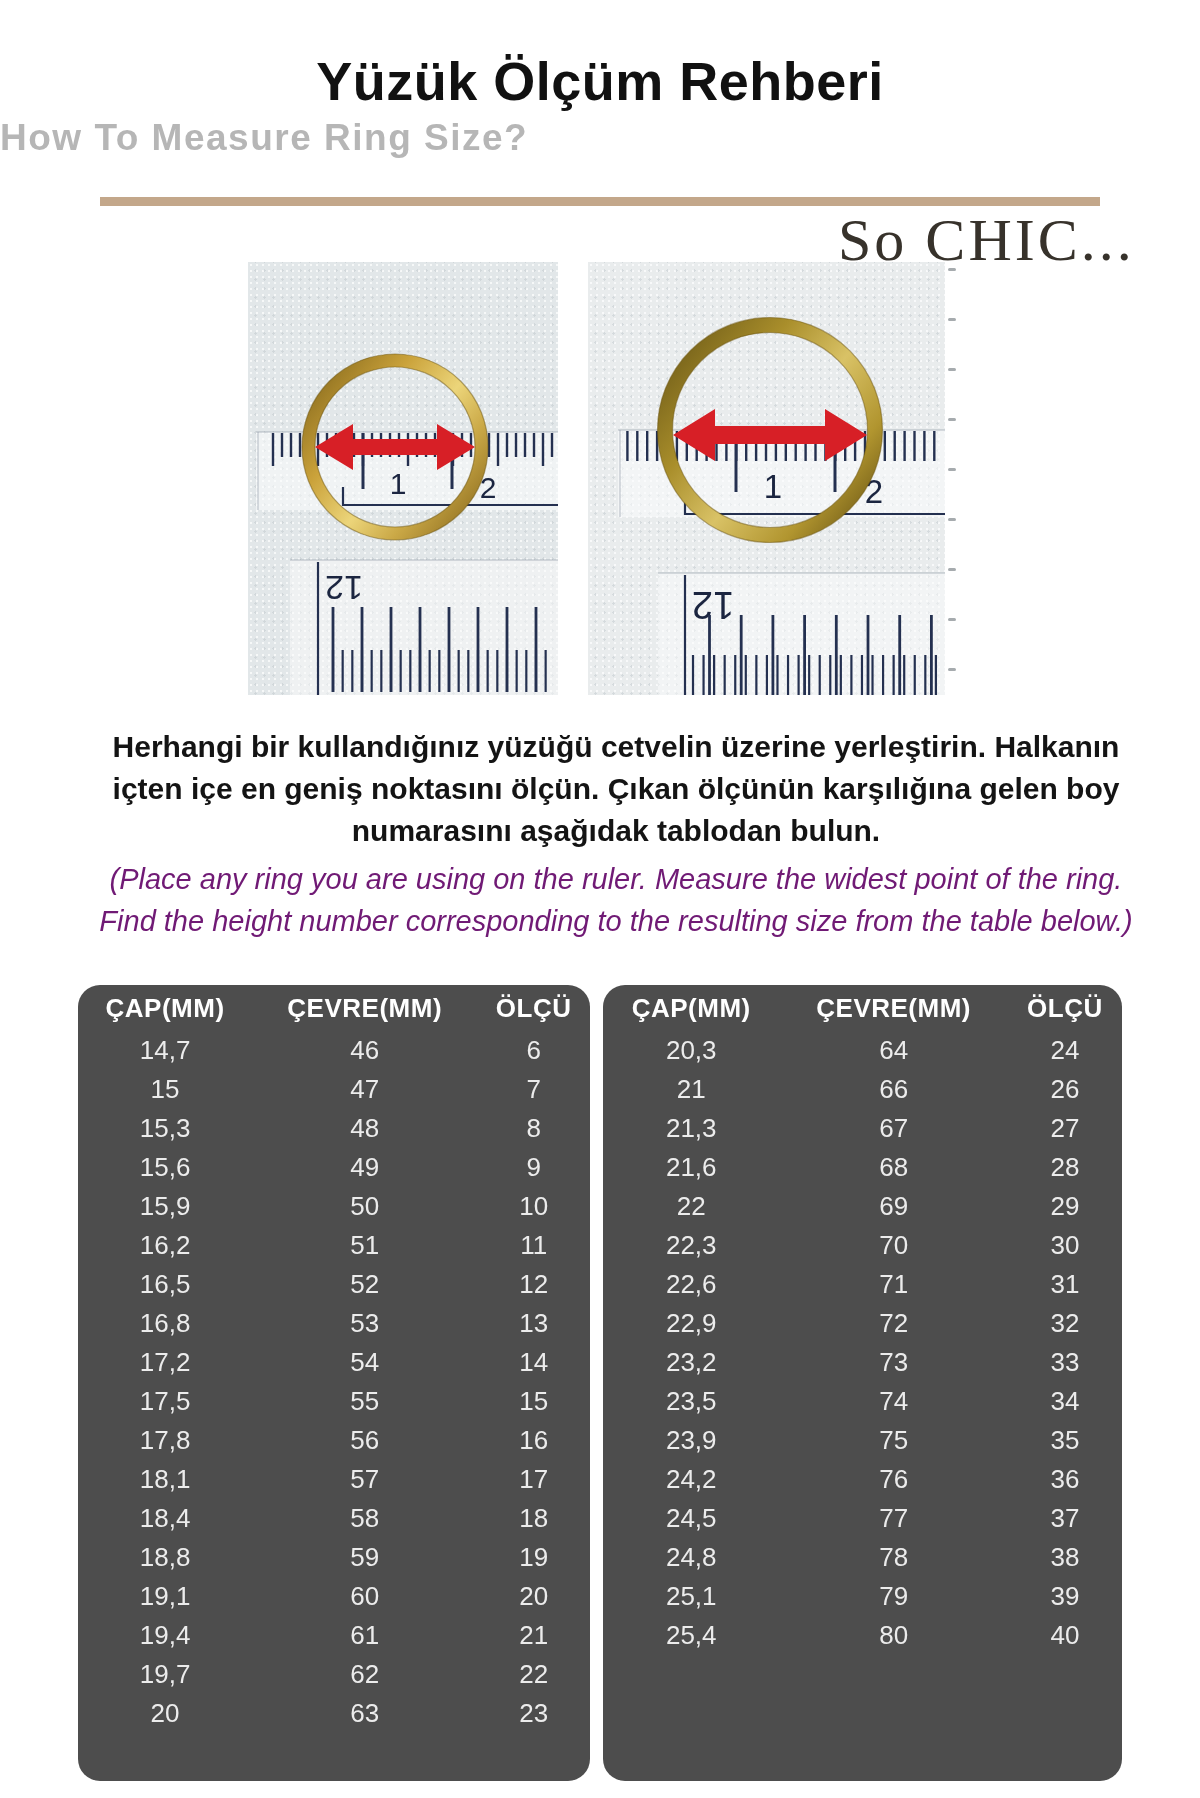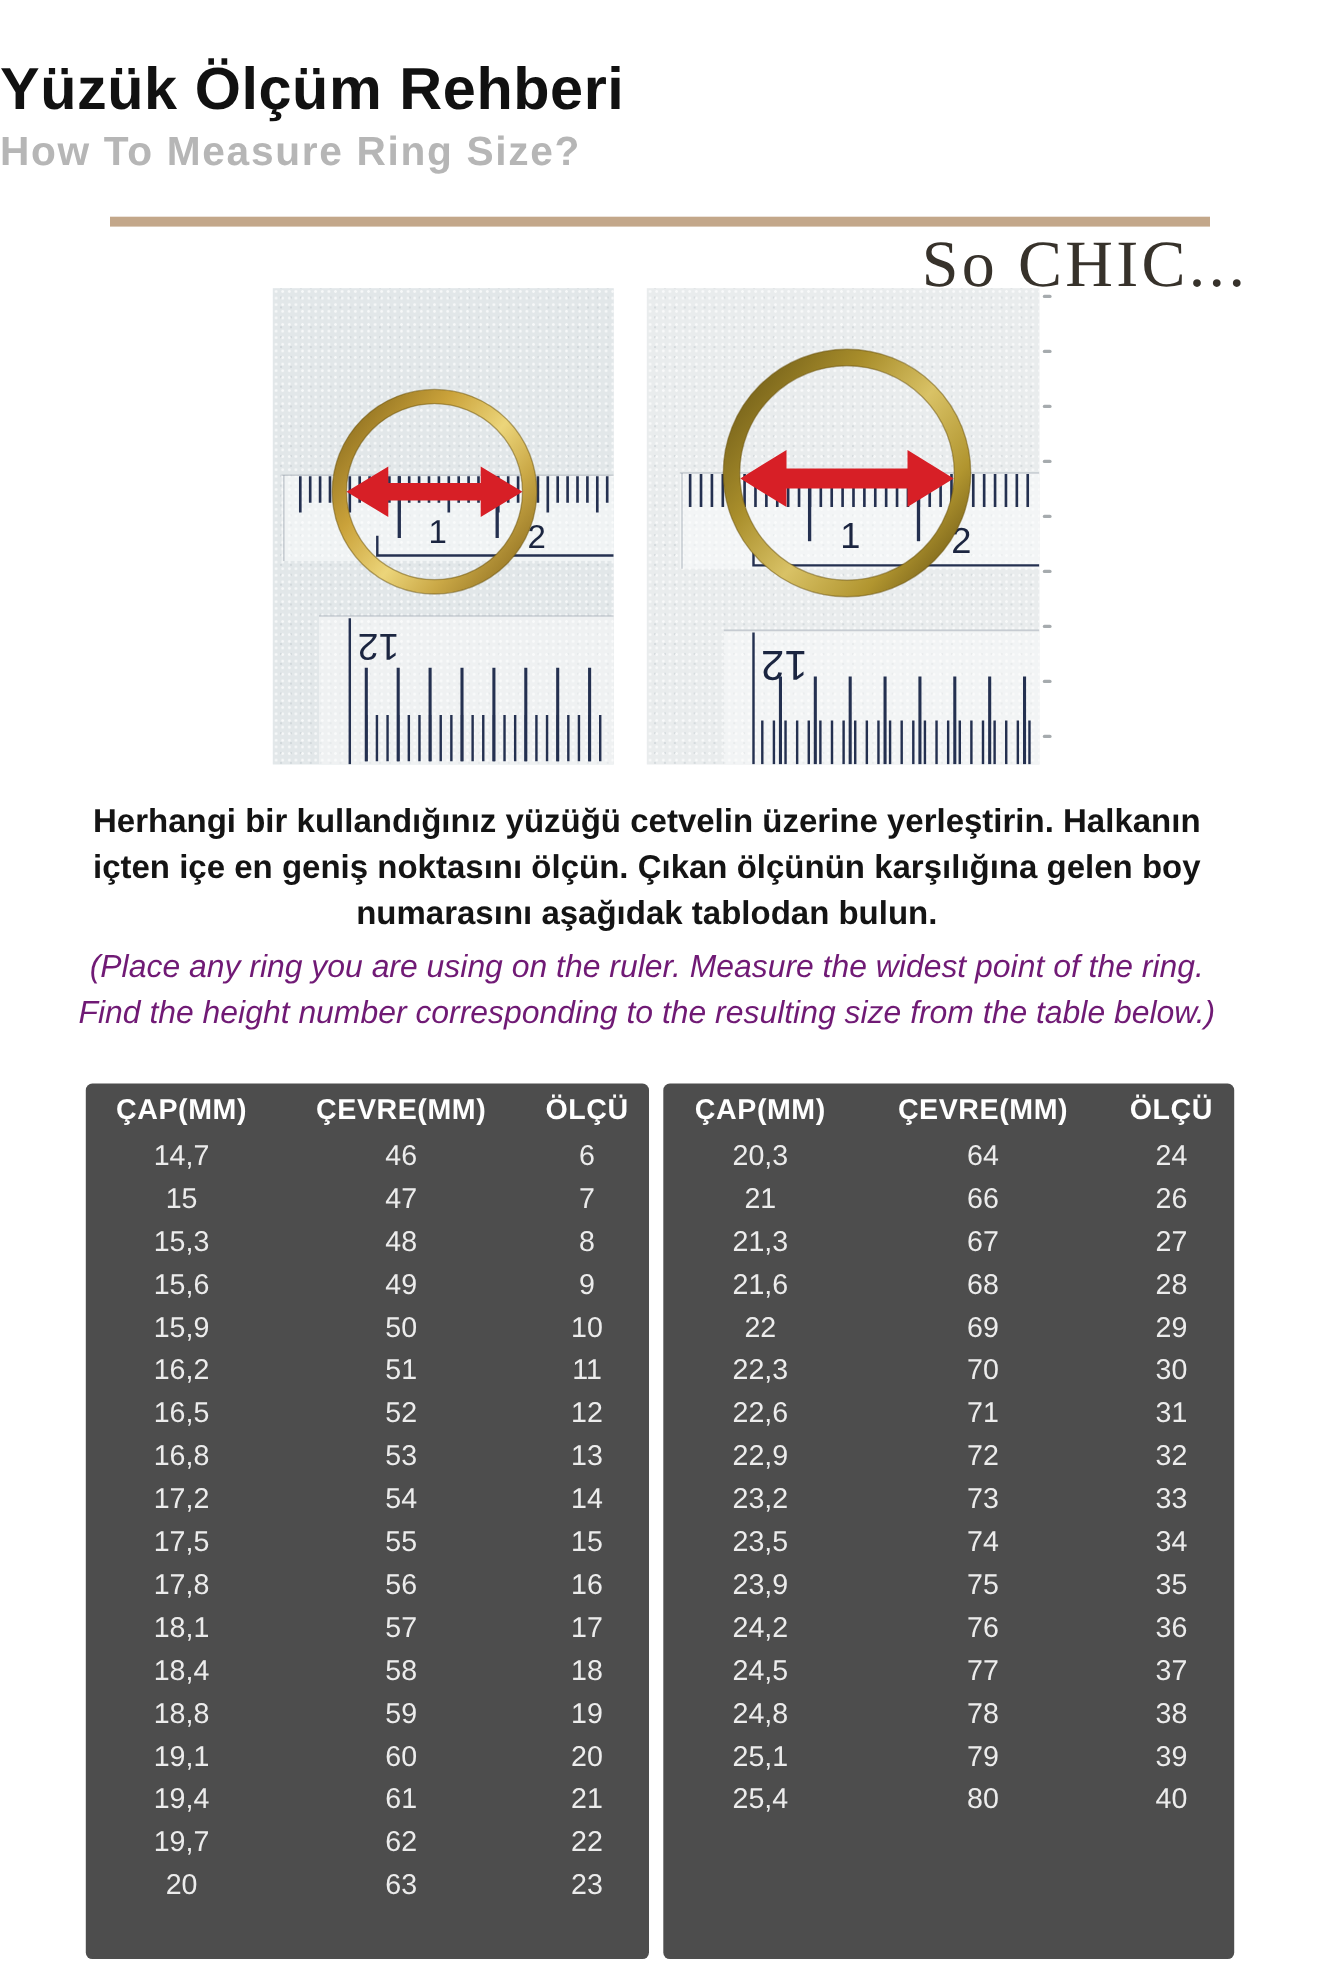--- a/index.html
+++ b/index.html
@@ -1,19 +1,19 @@
 <!DOCTYPE html>
 <html style="--title-text: #111111; --subtitle-gray: #b6b6b6; --divider: #c3a78a; --brand-text: #37322b; --table-bg: #4d4d4d; --table-header-text: #ffffff; --table-cell-text: #ececec; --arrow-red: #d71f26; --ring-gold: #c9a43c;"><head>
 <meta charset="utf-8">
 <style>
   html,body{margin:0;padding:0;background:#fff;}
   body{font-family:"Liberation Sans",sans-serif;}
   .page{position:relative;width:1200px;height:1798px;background:#ffffff;overflow:hidden;}
 
-  .title{position:absolute;top:50px;left:0;width:100%;text-align:left;
+  .title{position:absolute;top:50px;left:0;width:100%;text-align:center;
          font-size:54px;font-weight:bold;color:var(--title-text,#111);letter-spacing:.5px;}
   .subtitle{position:absolute;top:117px;left:0;width:100%;
          font-size:37px;font-weight:bold;color:var(--subtitle-gray,#b6b6b6);letter-spacing:1.5px;}
   .divider{position:absolute;top:197px;left:100px;width:1000px;height:9px;
          background:var(--divider,#c3a78a);}
 
   .brand{position:absolute;top:206px;left:838px;width:300px;
          font-family:"Liberation Serif",serif;font-size:60px;color:var(--brand-text,#37322b);
          letter-spacing:3px;white-space:nowrap;}
 
@@ -35,27 +35,27 @@
   .ticks.lowlong line{stroke-width:2.8;}
   .ticks.lowshort line{stroke-width:2.2;}
   .scaleline{stroke:#243050;fill:none;stroke-width:2.2;}
   .rulnum{fill:#1b2540;font-family:"Liberation Sans",sans-serif;}
   .ringedge{fill:none;stroke:rgba(110,85,15,0.5);stroke-width:1.2;}
   .arrow{fill:var(--arrow-red,#d71f26);}
 
   .dash-col{position:absolute;left:948px;top:268px;display:flex;flex-direction:column;gap:47px;}
   .dash{width:8px;height:3px;border-radius:1.5px;background:#a6abae;}
 
-  .instructions{position:absolute;top:726px;left:68px;width:1040px;text-align:center;}
+  .instructions{position:absolute;top:726px;left:96px;width:1040px;text-align:center;}
   .instructions .tr{margin:0;font-size:30px;font-weight:bold;color:#141414;line-height:1.4;}
   .instructions .en{margin:6px 0 0;font-size:29px;font-style:italic;font-weight:normal;
                     color:#701a75;line-height:1.45;}
 
   .tables{position:absolute;top:985px;left:78px;display:flex;gap:13px;}
-  .table{height:796px;background:var(--table-bg,#4d4d4d);border-radius:6px;overflow:hidden;}
+  .table{height:796px;background:var(--table-bg,#4d4d4d);border-radius:22px;overflow:hidden;}
   .table.tleft{width:512px;}
   .table.tright{width:519px;}
   .thead,.trow{display:grid;grid-template-columns:34% 44% 22%;align-items:center;}
   .thead{height:46px;}
   .trow{height:39px;}
   .th{text-align:center;font-size:26px;font-weight:bold;color:var(--table-header-text,#fff);letter-spacing:.5px;}
   .tcell{text-align:center;font-size:26px;font-weight:400;color:var(--table-cell-text,#ececec);}
 </style>
 </head>
 <body>

